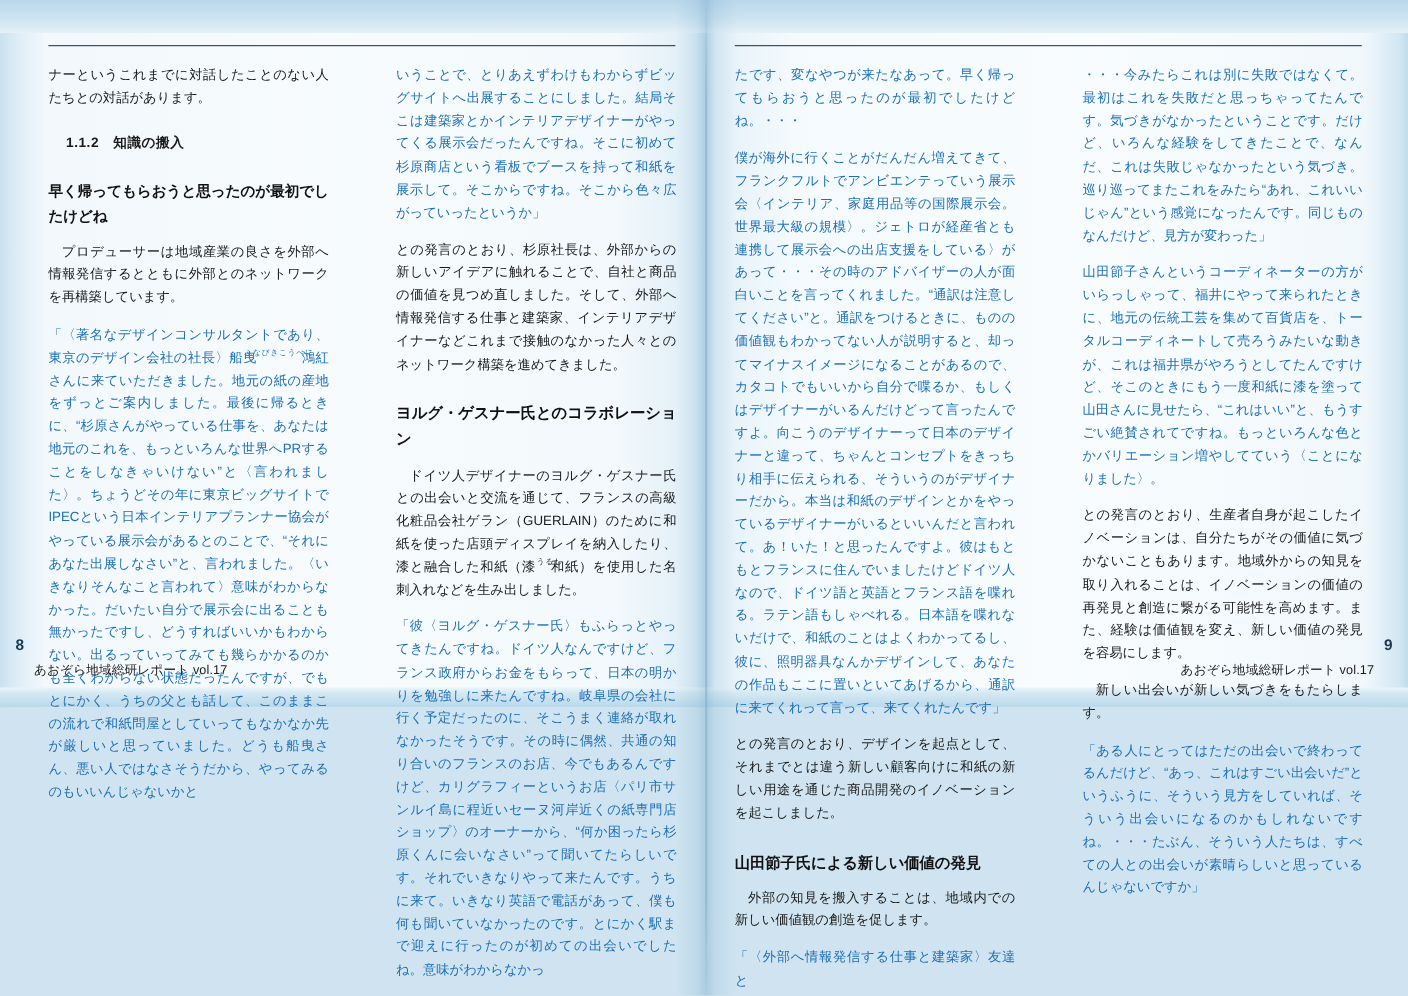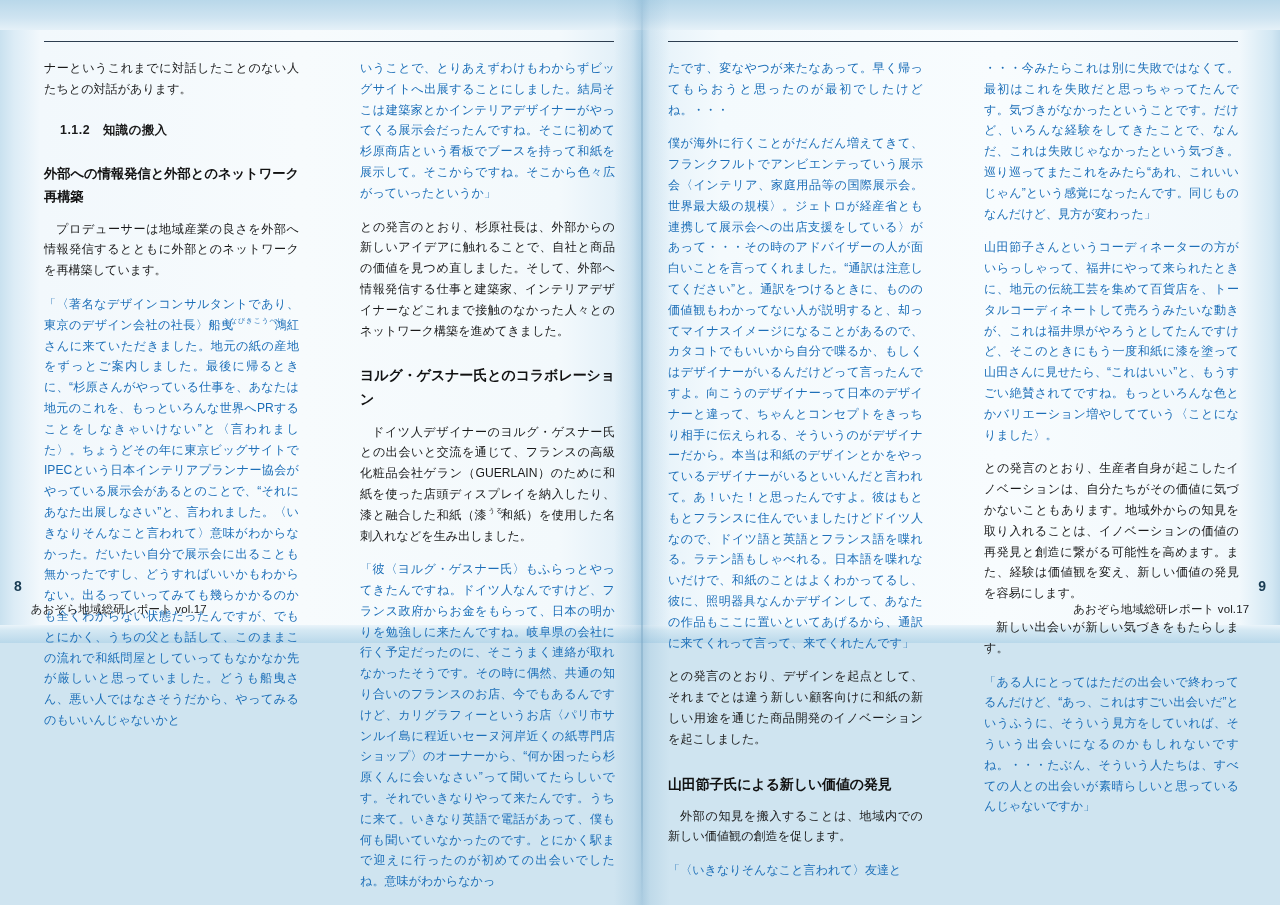--- a/index.html
+++ b/index.html
@@ -145,40 +145,40 @@
   <div class="bottom-band"></div>
   <div class="gutter-shadow"></div>
   <div class="spine-line"></div>
 
   <div class="rule-top left"></div>
   <div class="rule-top right"></div>
 
   <div class="col" id="col1">
     <p>ナーというこれまでに対話したことのない人たちとの対話があります。</p>
     <div class="heading-num">1.1.2　知識の搬入</div>
-    <div class="heading-band">外部への情報発信と外部とのネットワーク再構築</div>
+    <div class="heading-band">早く帰ってもらおうと思ったのが最初でしたけどね</div>
     <p class="indent">プロデューサーは地域産業の良さを外部へ情報発信するとともに外部とのネットワークを再構築しています。</p>
     <p class="quote"><span>「〈著名なデザインコンサルタントであり、東京のデザイン会社の社長〉船曳</span><span class="ruby">ふなびきこうべに</span><span>鴻紅さんに来ていただきました。地元の紙の産地をずっとご案内しました。最後に帰るときに、“杉原さんがやっている仕事を、あなたは地元のこれを、もっといろんな世界へPRすることをしなきゃいけない”と〈言われました〉。ちょうどその年に東京ビッグサイトでIPECという日本インテリアプランナー協会がやっている展示会があるとのことで、“それにあなた出展しなさい”と、言われました。〈いきなりそんなこと言われて〉意味がわからなかった。だいたい自分で展示会に出ることも無かったですし、どうすればいいかもわからない。出るっていってみても幾らかかるのかも全くわからない状態だったんですが、でもとにかく、うちの父とも話して、このままこの流れで和紙問屋としていってもなかなか先が厳しいと思っていました。どうも船曳さん、悪い人ではなさそうだから、やってみるのもいいんじゃないかと</span></p>
   </div>
 
   <div class="col" id="col2">
     <p class="quote">いうことで、とりあえずわけもわからずビッグサイトへ出展することにしました。結局そこは建築家とかインテリアデザイナーがやってくる展示会だったんですね。そこに初めて杉原商店という看板でブースを持って和紙を展示して。そこからですね。そこから色々広がっていったというか」</p>
     <p>との発言のとおり、杉原社長は、外部からの新しいアイデアに触れることで、自社と商品の価値を見つめ直しました。そして、外部へ情報発信する仕事と建築家、インテリアデザイナーなどこれまで接触のなかった人々とのネットワーク構築を進めてきました。</p>
     <div class="heading-sub">ヨルグ・ゲスナー氏とのコラボレーション</div>
     <p class="indent"><span>ドイツ人デザイナーのヨルグ・ゲスナー氏との出会いと交流を通じて、フランスの高級化粧品会社ゲラン（GUERLAIN）のために和紙を使った店頭ディスプレイを納入したり、漆と融合した和紙（漆</span><span class="ruby">うるし</span><span>和紙）を使用した名刺入れなどを生み出しました。</span></p>
     <p class="quote">「彼〈ヨルグ・ゲスナー氏〉もふらっとやってきたんですね。ドイツ人なんですけど、フランス政府からお金をもらって、日本の明かりを勉強しに来たんですね。岐阜県の会社に行く予定だったのに、そこうまく連絡が取れなかったそうです。その時に偶然、共通の知り合いのフランスのお店、今でもあるんですけど、カリグラフィーというお店〈パリ市サンルイ島に程近いセーヌ河岸近くの紙専門店ショップ〉のオーナーから、“何か困ったら杉原くんに会いなさい”って聞いてたらしいです。それでいきなりやって来たんです。うちに来て。いきなり英語で電話があって、僕も何も聞いていなかったのです。とにかく駅まで迎えに行ったのが初めての出会いでしたね。意味がわからなかっ</p>
   </div>
 
   <div class="col" id="col3">
     <p class="quote">たです、変なやつが来たなあって。早く帰ってもらおうと思ったのが最初でしたけどね。・・・</p>
     <p class="quote indent">僕が海外に行くことがだんだん増えてきて、フランクフルトでアンビエンテっていう展示会〈インテリア、家庭用品等の国際展示会。世界最大級の規模〉。ジェトロが経産省とも連携して展示会への出店支援をしている〉があって・・・その時のアドバイザーの人が面白いことを言ってくれました。“通訳は注意してください”と。通訳をつけるときに、ものの価値観もわかってない人が説明すると、却ってマイナスイメージになることがあるので、カタコトでもいいから自分で喋るか、もしくはデザイナーがいるんだけどって言ったんですよ。向こうのデザイナーって日本のデザイナーと違って、ちゃんとコンセプトをきっちり相手に伝えられる、そういうのがデザイナーだから。本当は和紙のデザインとかをやっているデザイナーがいるといいんだと言われて。あ！いた！と思ったんですよ。彼はもともとフランスに住んでいましたけどドイツ人なので、ドイツ語と英語とフランス語を喋れる。ラテン語もしゃべれる。日本語を喋れないだけで、和紙のことはよくわかってるし、彼に、照明器具なんかデザインして、あなたの作品もここに置いといてあげるから、通訳に来てくれって言って、来てくれたんです」</p>
     <p>との発言のとおり、デザインを起点として、それまでとは違う新しい顧客向けに和紙の新しい用途を通じた商品開発のイノベーションを起こしました。</p>
     <div class="heading-sub">山田節子氏による新しい価値の発見</div>
     <p class="indent">外部の知見を搬入することは、地域内での新しい価値観の創造を促します。</p>
-    <p class="quote">「〈いきなりそんなこと言われて〉友達と</p>
+    <p class="quote">「〈外部へ情報発信する仕事と建築家〉友達と</p>
   </div>
 
   <div class="col" id="col4">
     <p class="quote indent">・・・今みたらこれは別に失敗ではなくて。最初はこれを失敗だと思っちゃってたんです。気づきがなかったということです。だけど、いろんな経験をしてきたことで、なんだ、これは失敗じゃなかったという気づき。巡り巡ってまたこれをみたら“あれ、これいいじゃん”という感覚になったんです。同じものなんだけど、見方が変わった」</p>
     <p class="quote indent">山田節子さんというコーディネーターの方がいらっしゃって、福井にやって来られたときに、地元の伝統工芸を集めて百貨店を、トータルコーディネートして売ろうみたいな動きが、これは福井県がやろうとしてたんですけど、そこのときにもう一度和紙に漆を塗って山田さんに見せたら、“これはいい”と、もうすごい絶賛されてですね。もっといろんな色とかバリエーション増やしてていう〈ことになりました〉。</p>
     <p>との発言のとおり、生産者自身が起こしたイノベーションは、自分たちがその価値に気づかないこともあります。地域外からの知見を取り入れることは、イノベーションの価値の再発見と創造に繋がる可能性を高めます。また、経験は価値観を変え、新しい価値の発見を容易にします。</p>
     <p class="indent">新しい出会いが新しい気づきをもたらします。</p>
     <p class="quote">「ある人にとってはただの出会いで終わってるんだけど、“あっ、これはすごい出会いだ”というふうに、そういう見方をしていれば、そういう出会いになるのかもしれないですね。・・・たぶん、そういう人たちは、すべての人との出会いが素晴らしいと思っているんじゃないですか」</p>
   </div>
 

